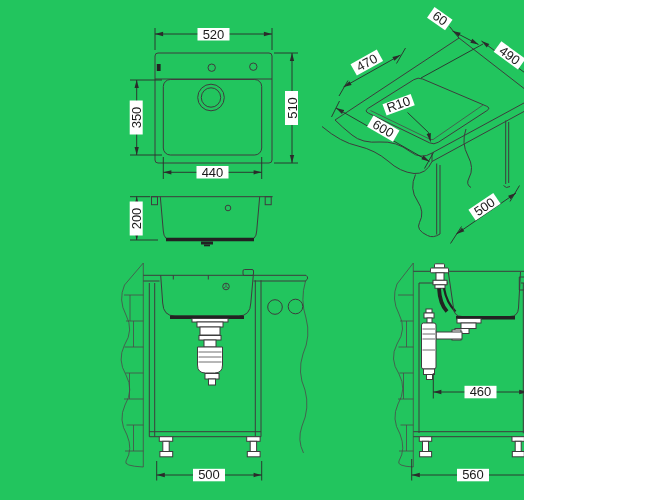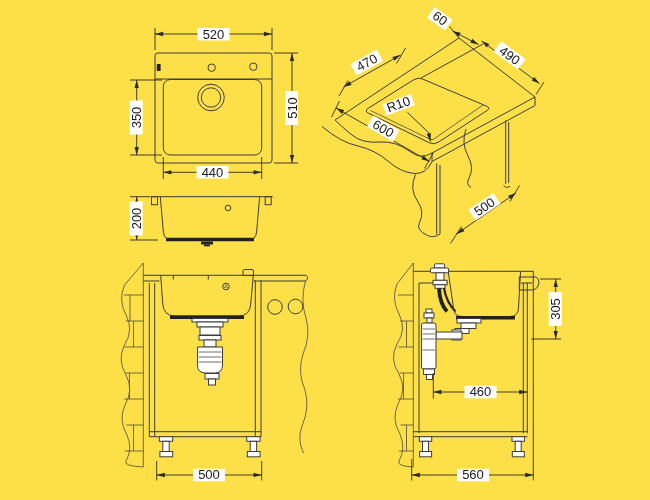--- a/index.html
+++ b/index.html
@@ -1,16 +1,16 @@
 <!DOCTYPE html>
 <html><head>
 <meta charset="utf-8">
 <style>
   html,body{margin:0;padding:0;background:#fff;}
-  .sheet{position:relative;width:650px;height:500px;background:#fde047;overflow:hidden;
+  .sheet{position:relative;width:524px;height:500px;background:#22c55e;overflow:hidden;
          font-family:"Liberation Sans", sans-serif;}
   svg text{font-family:"Liberation Sans", sans-serif;font-size:13px;fill:#1a1a1a;}
   .thin{stroke:#3d3d3d;stroke-width:1;fill:none;}
   .xfine{stroke:#4a4a4a;stroke-width:0.8;fill:none;}
   .dim{stroke:#2b2b2b;stroke-width:0.9;fill:none;}
   .heavy{stroke:#222;stroke-width:3.5;fill:none;}
   .hose{stroke:#222;fill:none;}
   .whitefill{fill:#fff;stroke:#3d3d3d;stroke-width:1;}
   .bg{fill:#fff;stroke:none;}
 </style>

